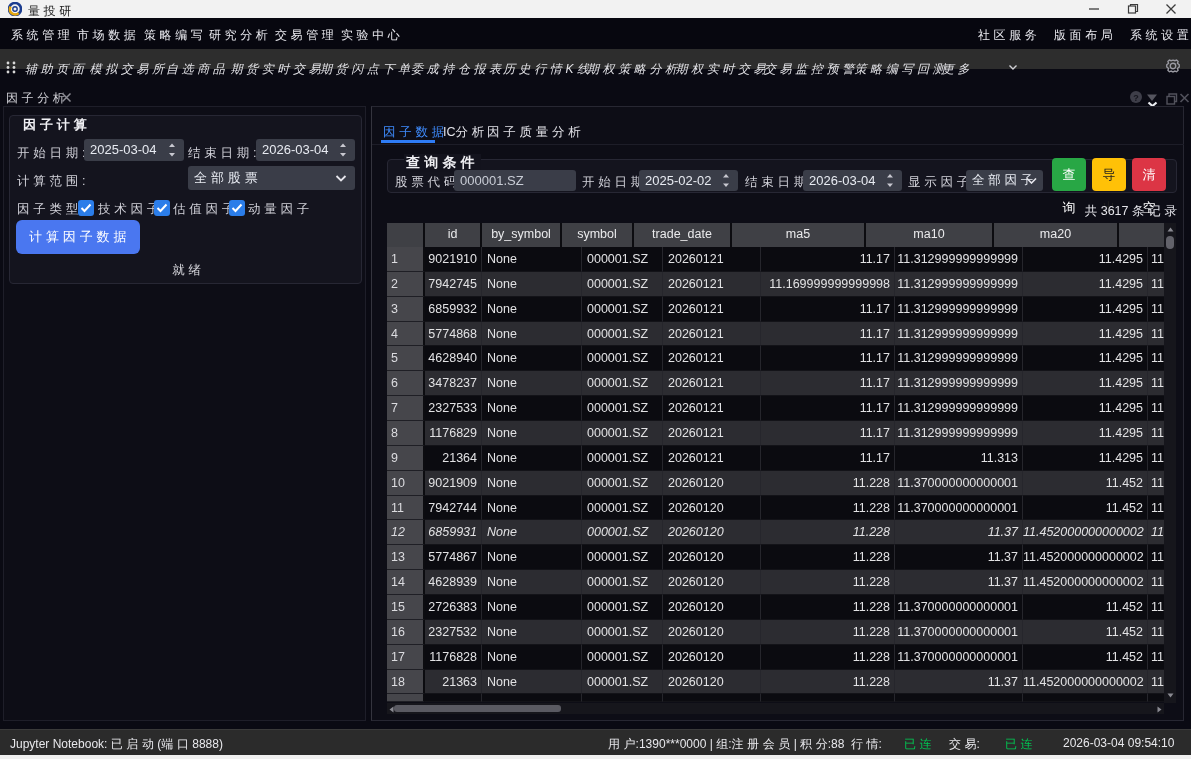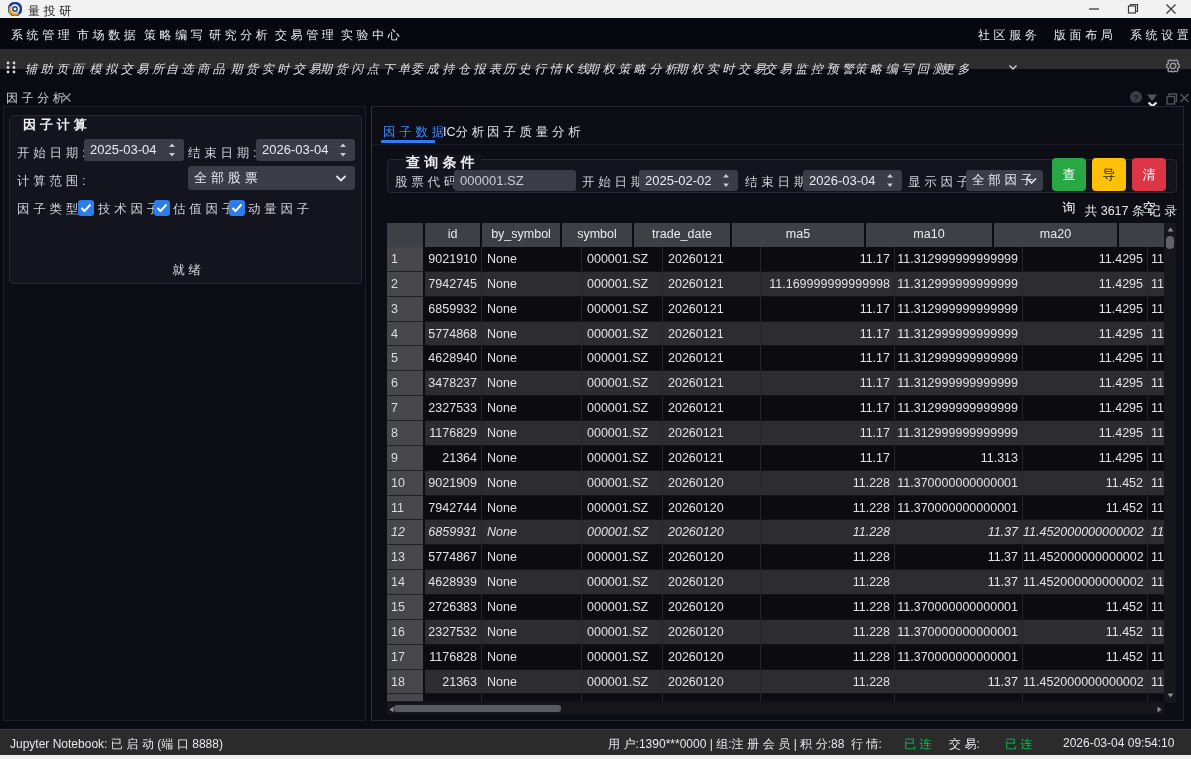--- a/index.html
+++ b/index.html
@@ -171,20 +171,21 @@
       <path d="M 1.5 5 L 4.5 8 L 10.5 1.5" fill="none" stroke="#fff" stroke-width="2"></path>
         </svg>
       </div>
     <span class="lbl cjk" style="left:163px;top:85px">估值因子</span>
     <div class="cb" style="left:219px;top:84px">
         <svg width="12" height="10" viewBox="0 0 12 10">
       <path d="M 1.5 5 L 4.5 8 L 10.5 1.5" fill="none" stroke="#fff" stroke-width="2"></path>
         </svg>
       </div>
     <span class="lbl cjk" style="left:238px;top:85px">动量因子</span>
+    <div class="btn" style="left:6px;top:104px;width:123.5px;height:34px;line-height:34px;background:#4a77f0;border-radius:6px"><span class="cjk">计算因子数据</span></div>
     <div class="abs" style="left:0;top:146px;width:353px;text-align:center;font-size:12.5px;color:#dcdce2"><span class="cjk">就绪</span></div>
   </div>
 </div>
 
 <div id="rpanel">
   <span class="abs" style="left:11px;top:17px;font-size:12.5px;color:#3f8cfe"><span class="cjk">因子数据</span></span>
   <span class="abs" style="left:71px;top:17px;font-size:12.5px;color:#e2e2e8">IC<span class="cjk">分析</span></span>
   <span class="abs" style="left:115px;top:17px;font-size:12.5px;color:#e2e2e8"><span class="cjk">因子质量分析</span></span>
   <div class="abs" style="left:9px;top:33px;width:54px;height:2.5px;background:#2e7cf6"></div>
   <div class="abs" style="left:0;top:37px;width:812px;height:1px;background:#1d1d28"></div>

